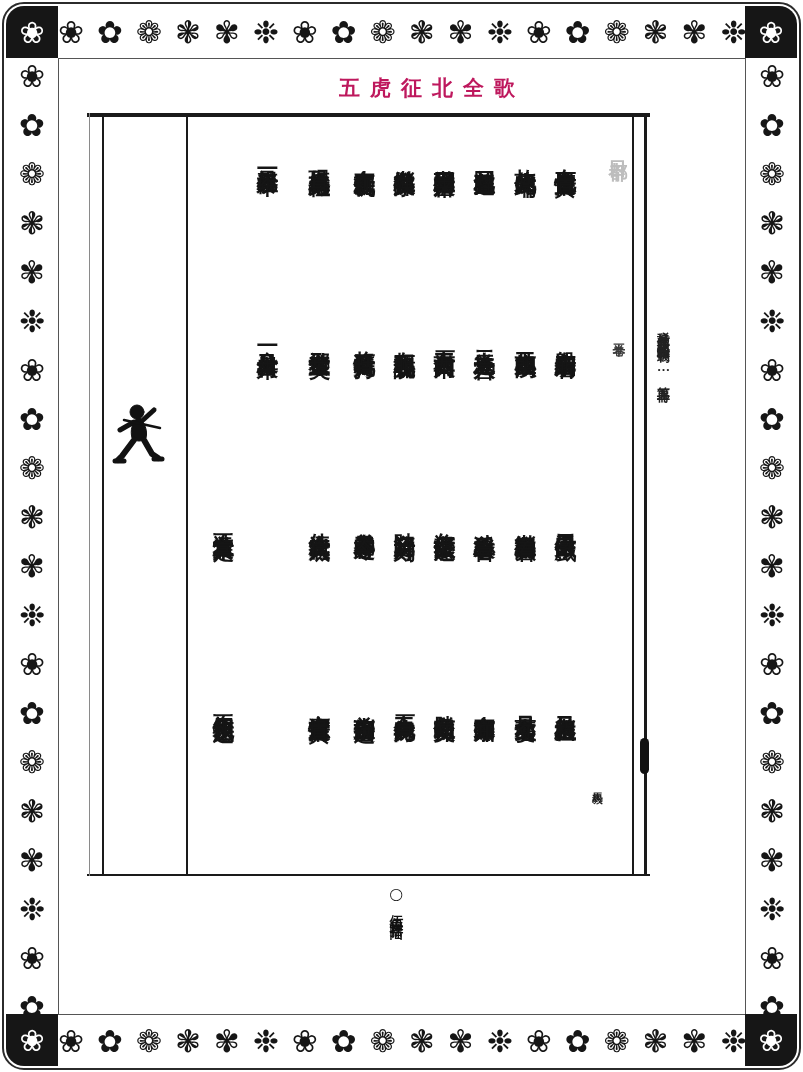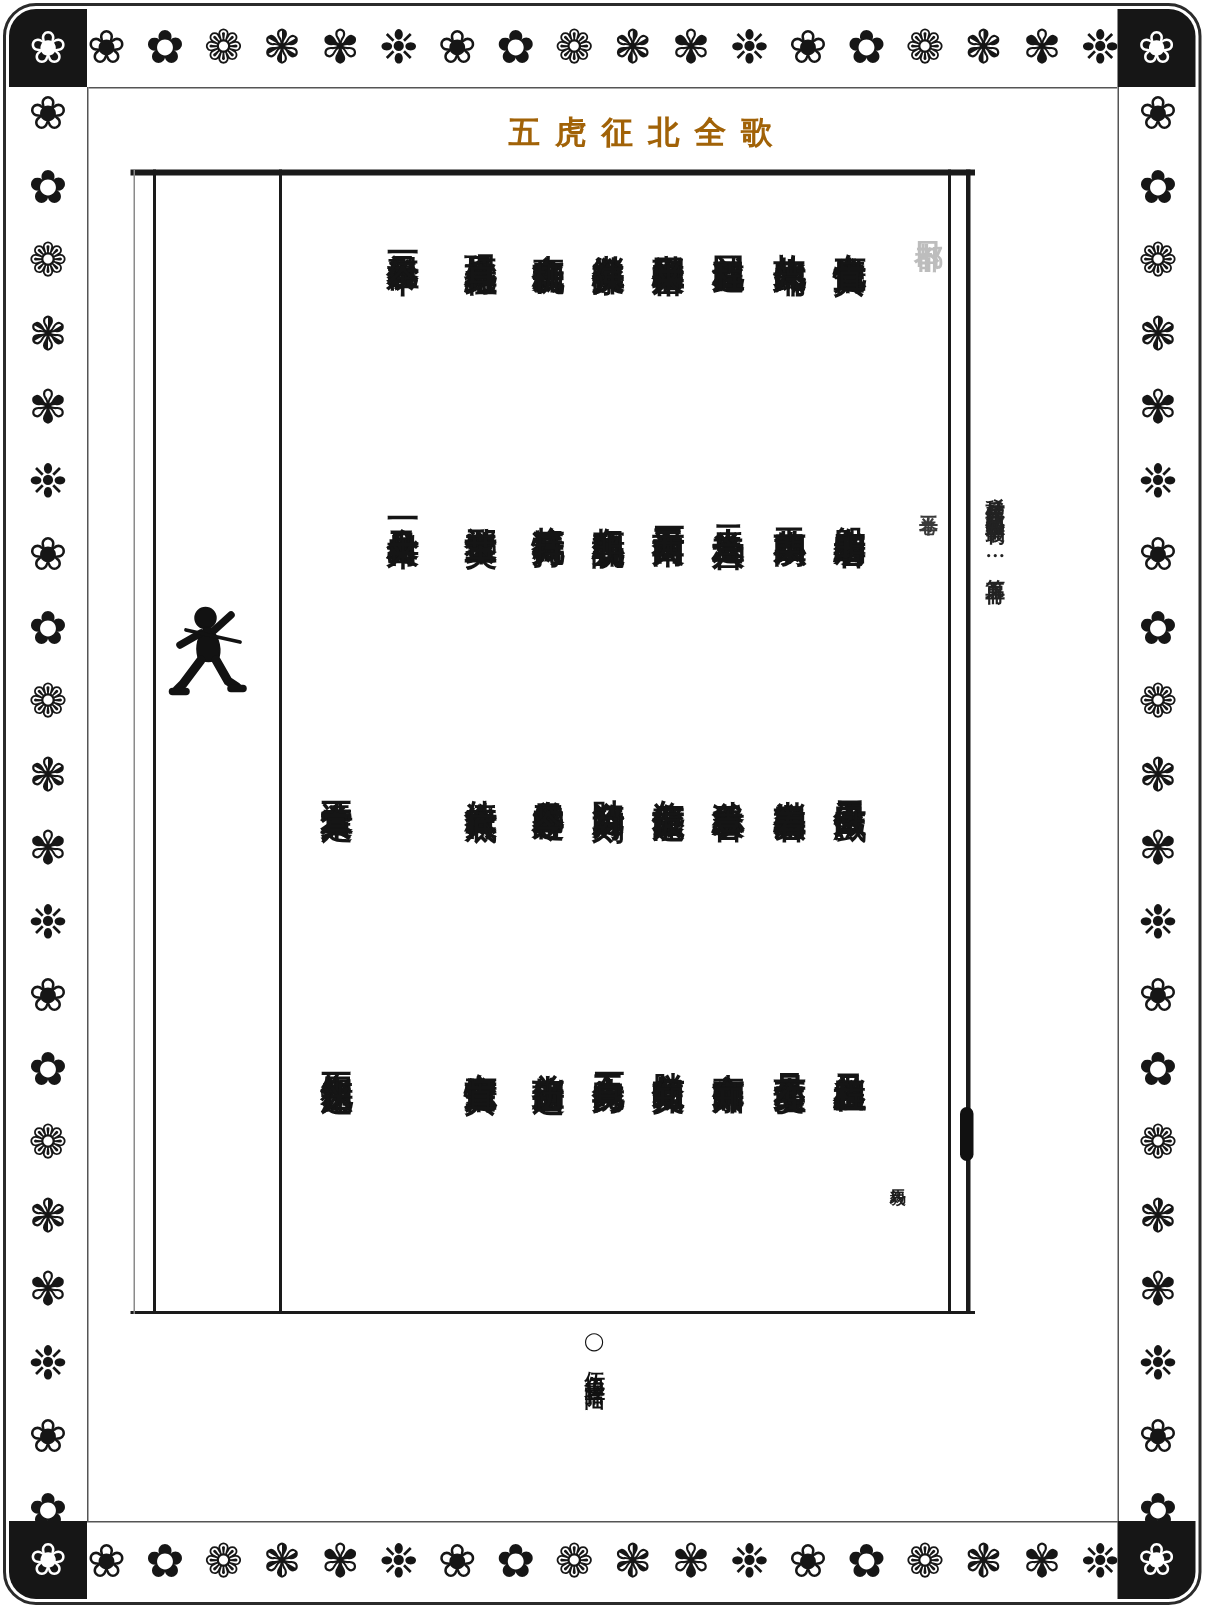--- a/index.html
+++ b/index.html
@@ -20,21 +20,21 @@
   .band-right{left:745px;border-left:1px solid #555;}
   .corner{position:absolute;width:52px;height:52px;background:#161616;color:#fff;
           display:flex;align-items:center;justify-content:center;font-size:30px;}
   .corner-tl{left:6px;top:6px;border-top-left-radius:18px;}
   .corner-tr{left:745px;top:6px;border-top-right-radius:18px;}
   .corner-bl{left:6px;top:1014px;border-bottom-left-radius:18px;}
   .corner-br{left:745px;top:1014px;border-bottom-right-radius:18px;}
   
   .page-title{position:absolute;left:287px;top:74px;width:290px;text-align:center;
               font-family:"Liberation Serif",serif;font-weight:700;font-size:21px;
-              letter-spacing:10px;color:#a16207;}
+              letter-spacing:10px;color:#be185d;}
   
   .rule{position:absolute;background:#1a1a1a;}
   
   .vtext{writing-mode:vertical-rl;text-orientation:upright;}
   .col{position:absolute;width:38px;}
   .vline{writing-mode:vertical-rl;text-orientation:upright;width:38px;height:158px;
          margin-bottom:24px;font-size:21.5px;font-weight:700;line-height:38px;
          letter-spacing:1px;color:#151515;}
   .caption-right{position:absolute;left:650px;top:322px;height:330px;font-family:"Liberation Serif",serif;
                  font-weight:700;font-size:13px;line-height:26px;letter-spacing:2px;color:#222;}

